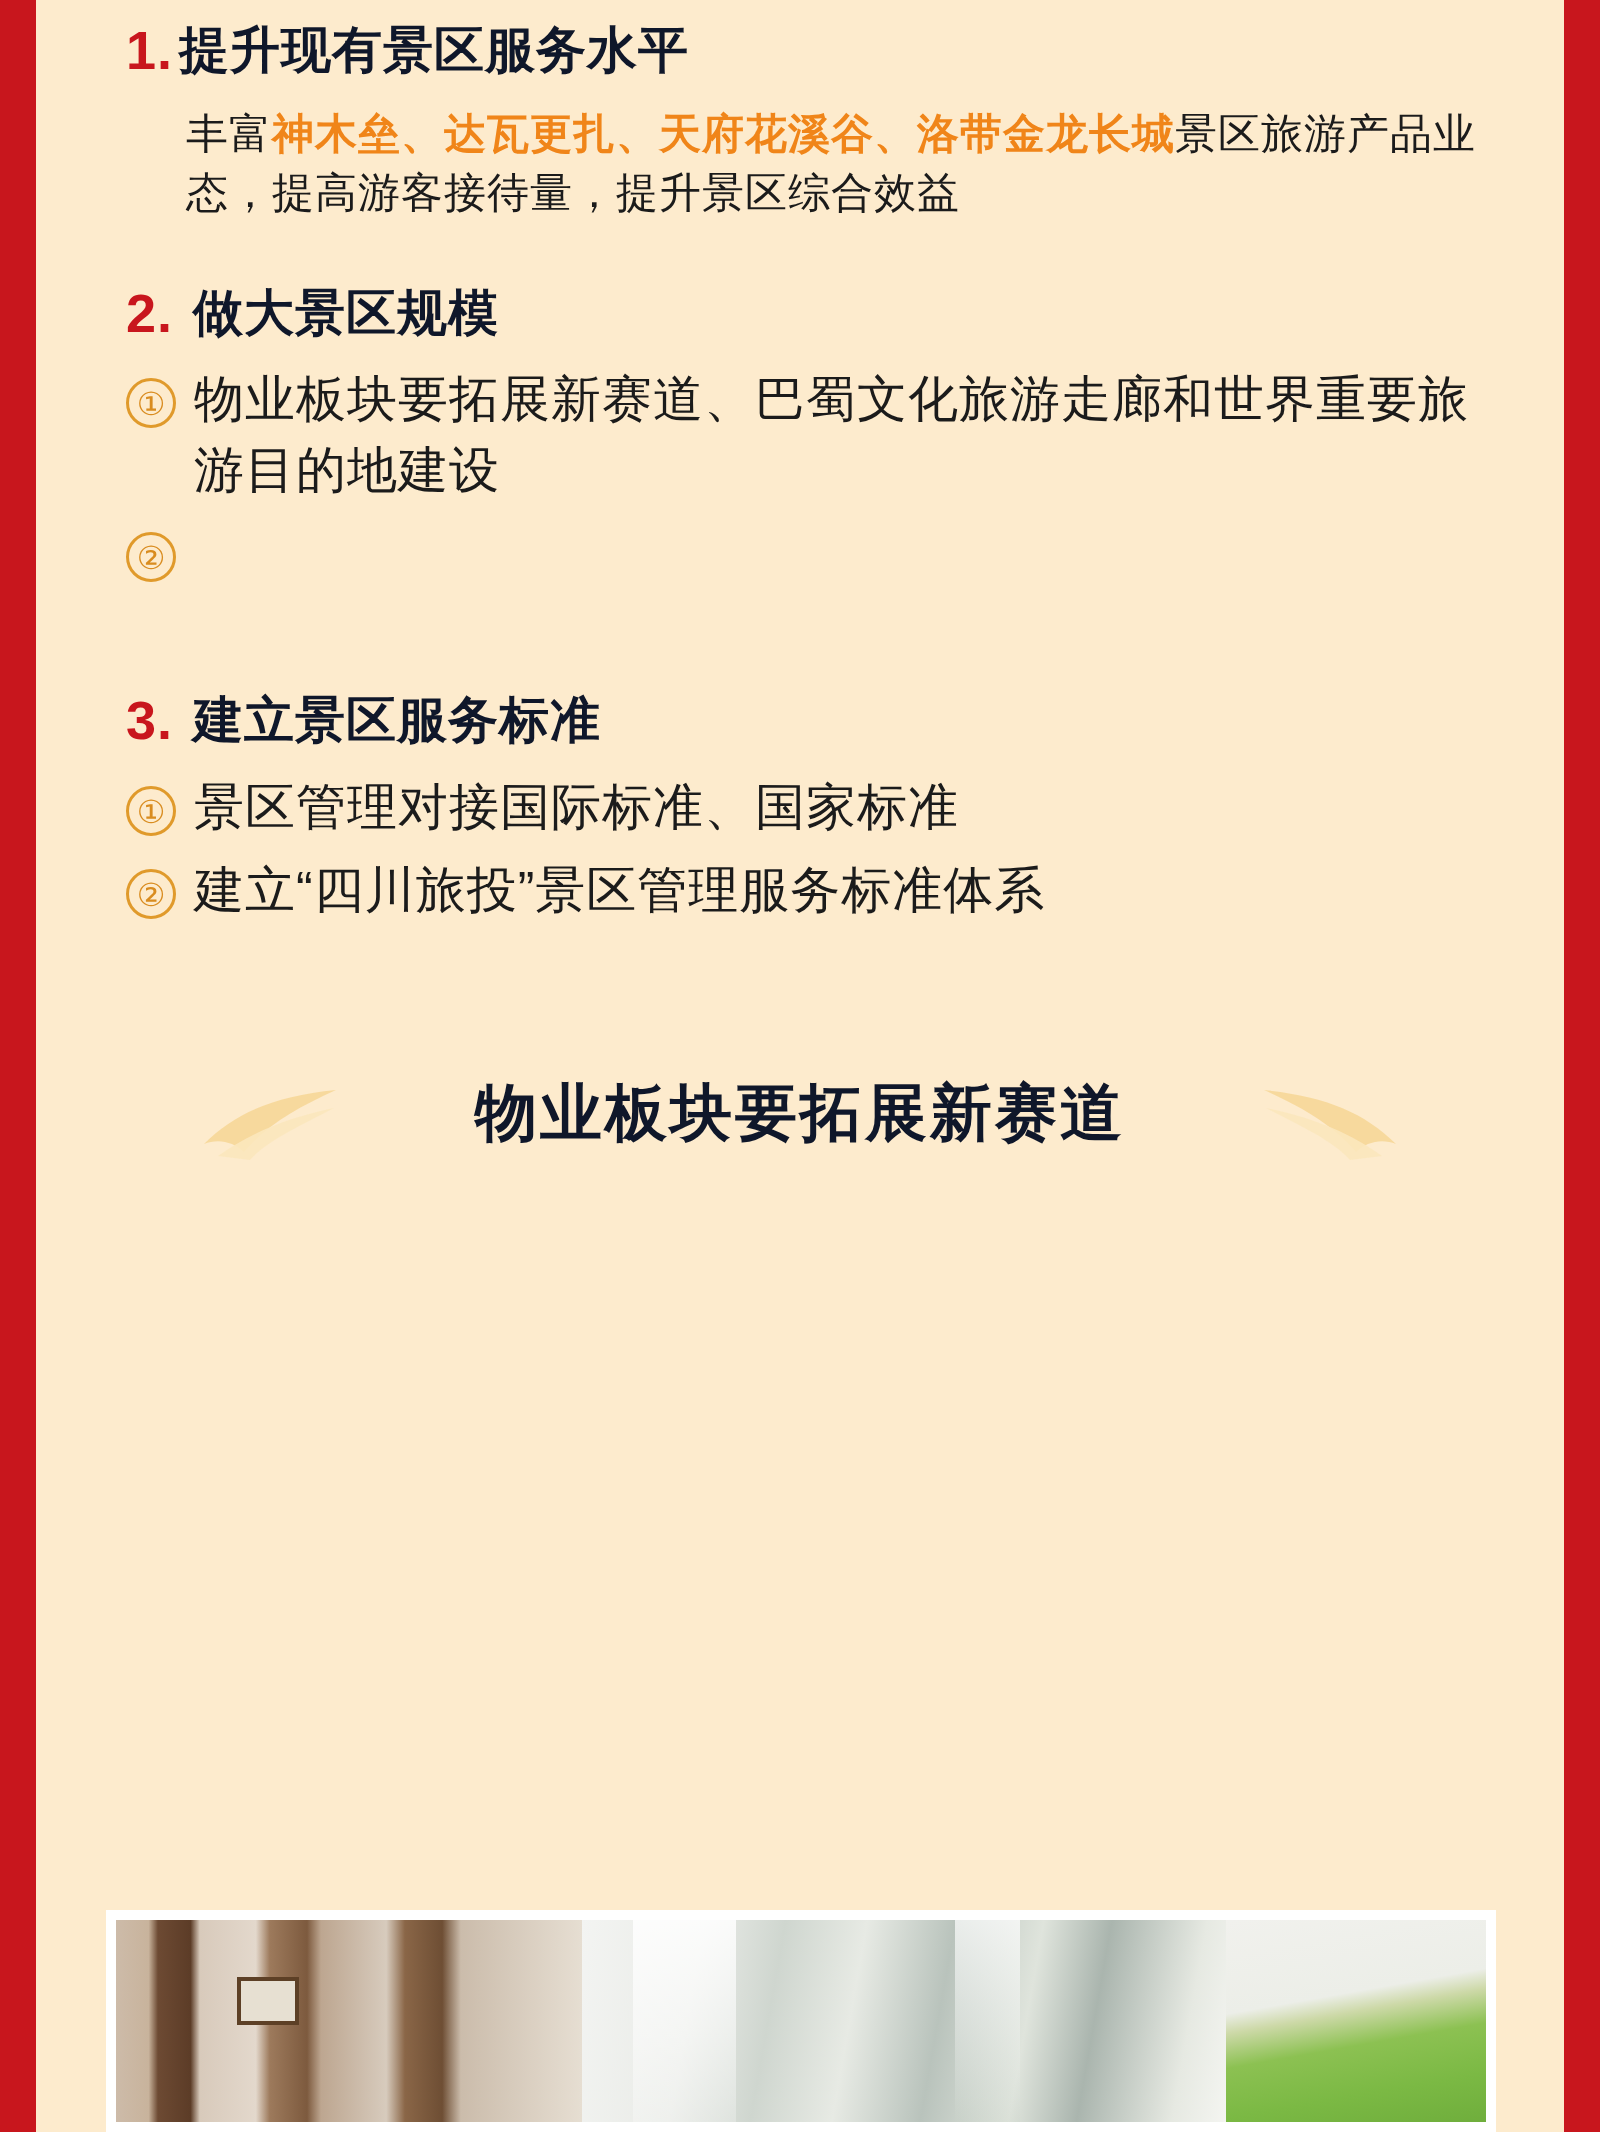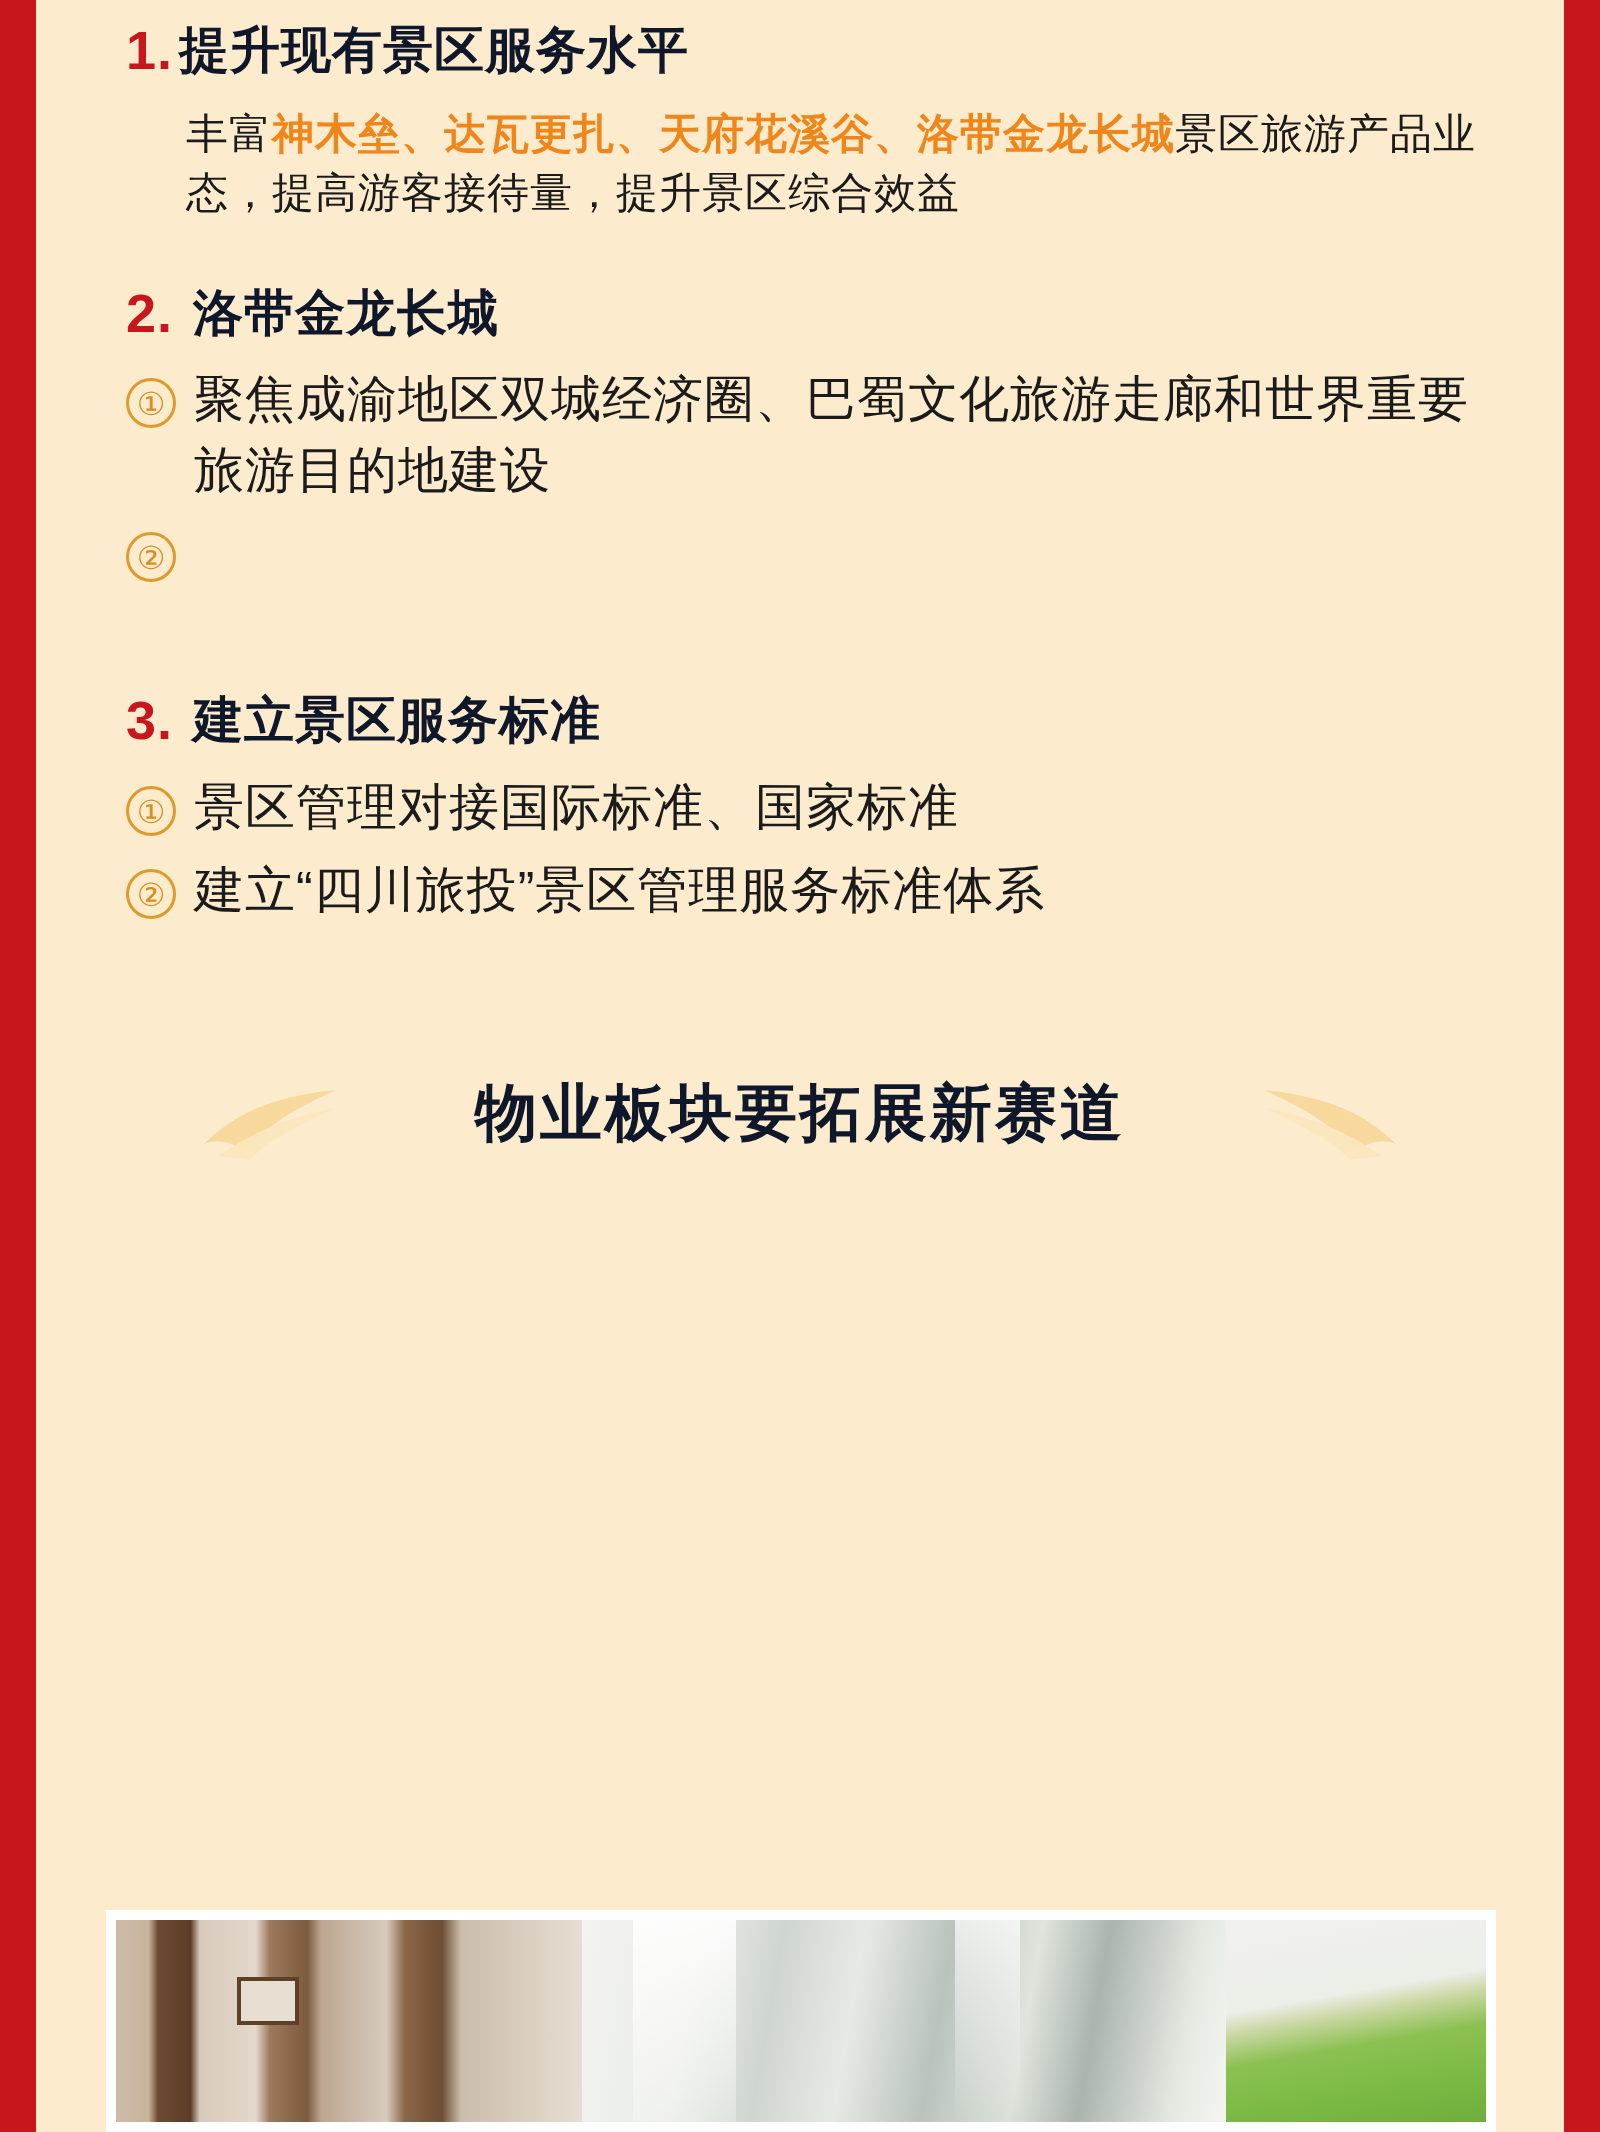--- a/index.html
+++ b/index.html
@@ -222,26 +222,26 @@
           <span class="sec-title">提升现有景区服务水平</span>
         </div>
         <div class="para" style="margin-top:24px; padding-left:60px; text-indent:0;">
           <span>丰富</span><span class="hl">神木垒、达瓦更扎、天府花溪谷、洛带金龙长城</span><span>景区旅游产品业态，提高游客接待量，提升景区综合效益</span>
         </div>
       </div>
 
       <div style="padding:62px 72px 0 90px;">
         <div class="sec-heading">
           <span class="sec-num">2.</span>
-          <span class="sec-title" style="margin-left:14px;">洛带金龙长城</span>
+          <span class="sec-title" style="margin-left:14px;">做大景区规模</span>
         </div>
 
         <div class="num-item" style="margin-top:22px;">
           <span class="circ">①</span>
-          <span class="num-text">聚焦成渝地区双城经济圈、巴蜀文化旅游走廊和世界重要旅游目的地建设</span>
+          <span class="num-text">物业板块要拓展新赛道、巴蜀文化旅游走廊和世界重要旅游目的地建设</span>
         </div>
 
         <div class="num-item" style="margin-top:12px;">
           <span class="circ">②</span>
         </div>
       </div>
 
       <div style="padding:110px 72px 0 90px;">
         <div class="sec-heading">
           <span class="sec-num">3.</span>

